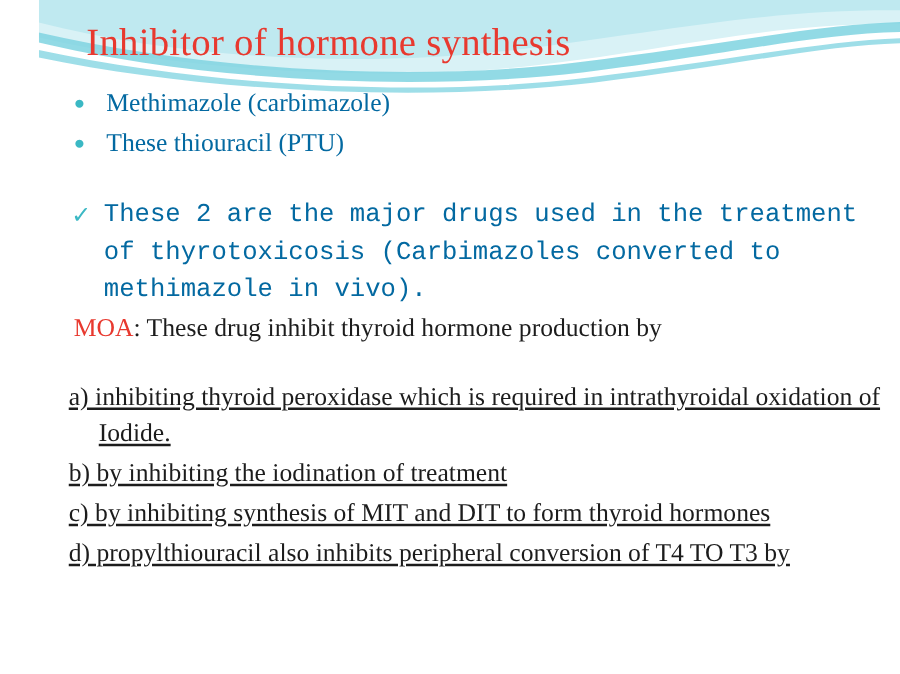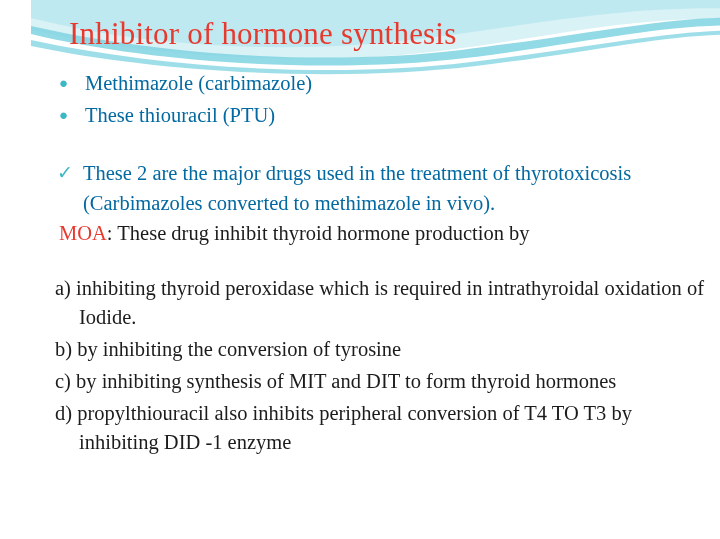--- a/index.html
+++ b/index.html
@@ -77,20 +77,21 @@
   .spacer-sm { height: 16px; }
   .spacer-xs { height: 10px; }
   .check-block {
     display: flex;
     align-items: flex-start;
     padding-left: 24px;
     padding-right: 40px;
   }
   .check-block .bullet-text {
     text-indent: 0;
+    font-family: Liberation Mono, monospace;
   }
   .moa-line {
     padding-left: 28px;
     font-size: 20.5px;
     line-height: 30px;
     color: #1c1c1c;
   }
   .moa-label {
     color: #e8392f;
   }
@@ -99,20 +100,21 @@
     padding-right: 36px;
     font-size: 20.5px;
     line-height: 29px;
     color: #1c1c1c;
     margin-bottom: 3px;
   }
   .list-item .hang {
     display: block;
     padding-left: 24px;
     text-indent: -24px;
+    text-decoration: underline;
   }
 </style>
 </head>
 <body>
 
 <div class="slide">
 
   <svg class="deco" viewBox="0 0 720 90" preserveAspectRatio="none">
     <path d="M0,0 L720,0 L720,20 C600,14 520,38 400,52 C280,66 120,58 0,30 Z" fill="#d9f2f6"></path>
     <path d="M0,0 L720,0 L720,9 C590,4 500,26 380,40 C250,55 110,46 0,18 Z" fill="#bfe9f0"></path>
@@ -146,21 +148,21 @@
       <span class="moa-label">MOA</span><span>: These drug inhibit thyroid hormone production by</span>
     </div>
 
     <div class="spacer-sm"></div>
     <div class="spacer-xs"></div>
 
     <div class="list-item">
       <span class="hang">a) inhibiting thyroid peroxidase which is required in intrathyroidal oxidation of Iodide.</span>
     </div>
     <div class="list-item">
-      <span class="hang">b) by inhibiting the conversion of tyrosine</span>
+      <span class="hang">b) by inhibiting the iodination of treatment</span>
     </div>
     <div class="list-item">
       <span class="hang">c) by inhibiting synthesis of MIT and DIT to form thyroid hormones</span>
     </div>
     <div class="list-item">
       <span class="hang">d) propylthiouracil also inhibits peripheral conversion of T4 TO T3 by inhibiting DID -1 enzyme</span>
     </div>
 
   </div>
 </div>

